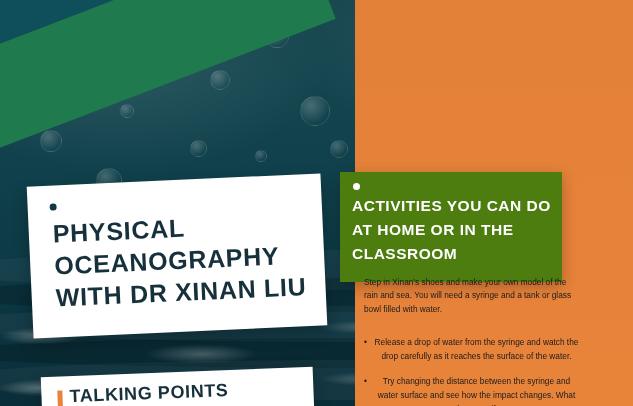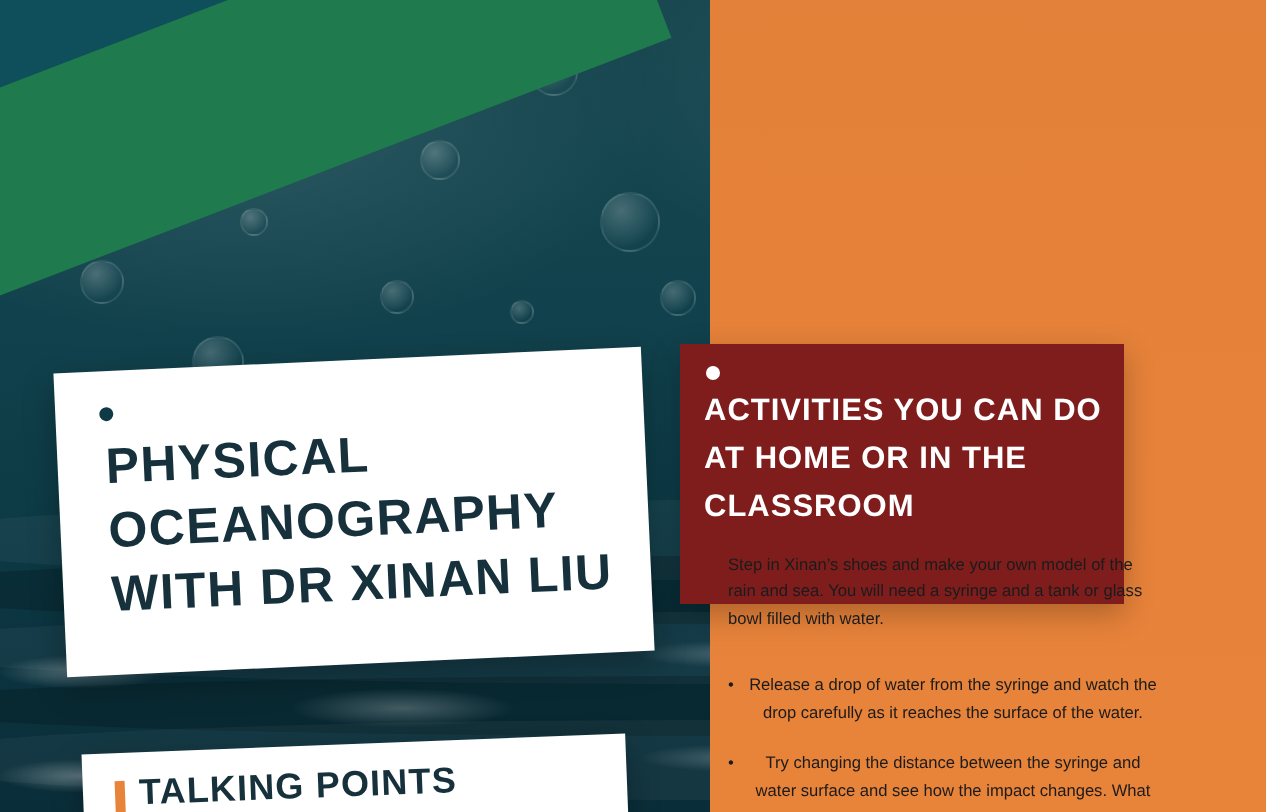--- a/index.html
+++ b/index.html
@@ -159,22 +159,22 @@
     color: #16313b;
     text-transform: uppercase;
   }
 
   
   #activities-panel {
     position: absolute;
     left: 340px;
     top: 172px;
     width: 222px;
-    height: 130px;
-    background: #7f1d1d;
+    height: 110px;
+    background: #4d7c0f;
     box-shadow: 0 5px 14px rgba(0,0,0,0.25);
   }
   #activities-panel .dot {
     left: 13px;
     top: 11px;
     background: #ffffff;
   }
   .activities-title {
     position: absolute;
     left: 12px;

